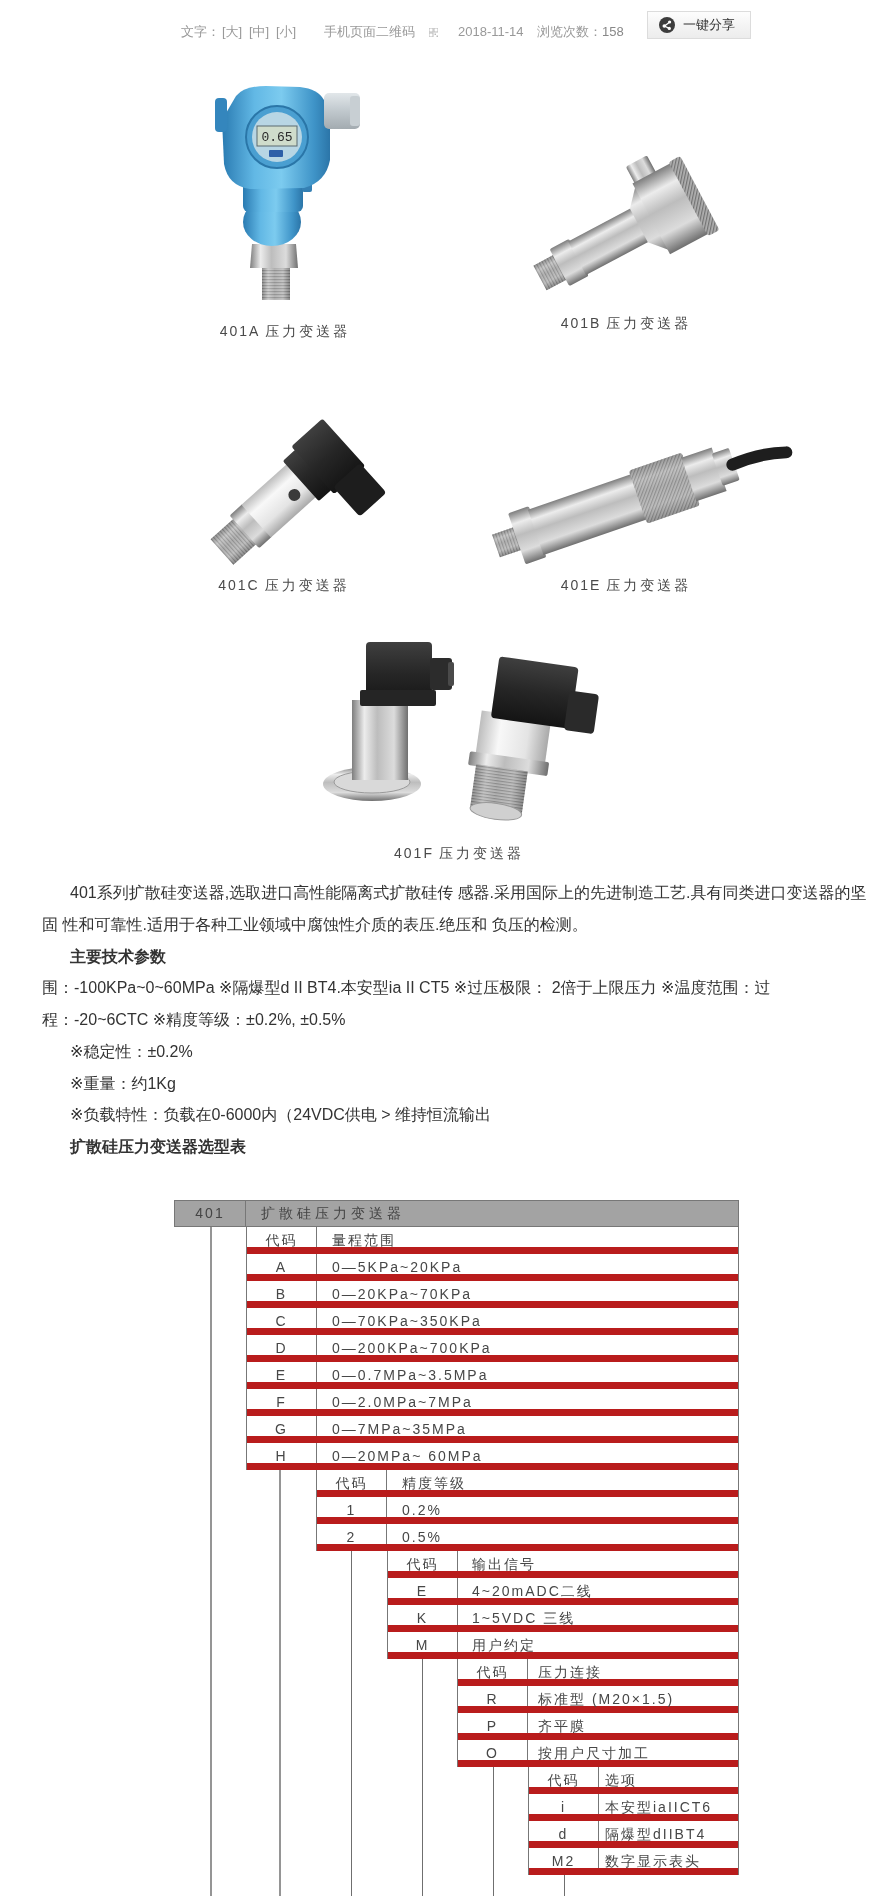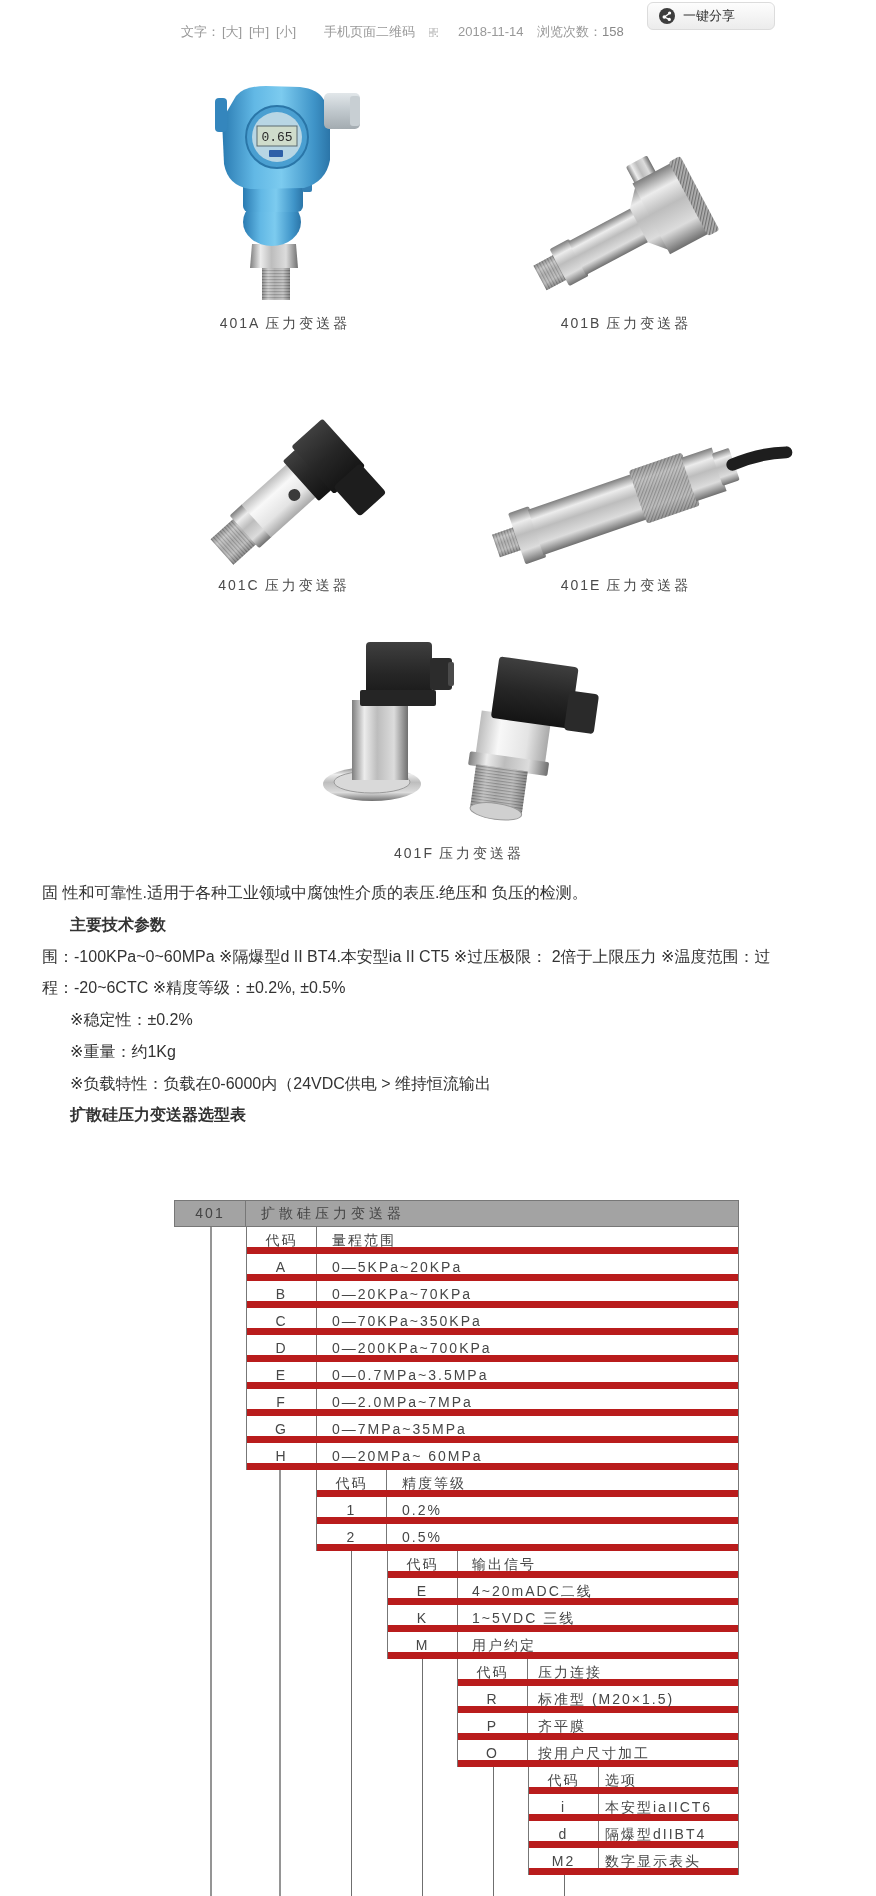--- a/index.html
+++ b/index.html
@@ -4,21 +4,21 @@
 <style>
   *{box-sizing:border-box;margin:0;padding:0}
   html,body{width:876px;height:1896px;background:#ffffff;overflow:hidden}
   body{position:relative;font-family:"Liberation Sans","DejaVu Sans",sans-serif;color:#333333}
 
   
   .meta{position:absolute;top:24px;height:16px;line-height:16px;font-size:13px;color:#999999;white-space:nowrap}
   .meta.link{cursor:pointer}
   .meta .count{color:#888888;font-weight:normal}
   .qr{position:absolute;left:429px;top:28px;width:9px;height:9px}
-  .share{position:absolute;left:647px;top:2px;width:128px;height:28px;border:1px solid #dcdcdc;border-radius:6px;
+  .share{position:absolute;left:647px;top:11px;width:104px;height:28px;border:1px solid #dcdcdc;border-radius:0;
          background:linear-gradient(#fdfdfd,#ececec);cursor:pointer}
   .share .ic{position:absolute;left:11px;top:5px;width:16px;height:16px}
   .share .lbl{position:absolute;left:35px;top:0;line-height:26px;font-size:13px;color:#333333;white-space:nowrap}
 
   
   .prod{position:absolute;overflow:visible}
   .cap{position:absolute;width:200px;height:20px;line-height:20px;text-align:center;font-size:14px;
        letter-spacing:3px;color:#4a4a4a;white-space:nowrap}
   .cap .m{margin-right:5px;letter-spacing:2px}
 
@@ -145,21 +145,21 @@
   <path d="M236 96 Q244 86 266 86 L300 87 Q318 89 324 100 L330 120 L330 160 Q326 182 304 188 L250 189 Q228 186 224 164 L222 120 Z" fill="url(#gBlueH)"></path>
   <rect x="215" y="98" width="12" height="34" rx="4" fill="#3486bd"></rect>
   <rect x="324" y="93" width="36" height="36" rx="5" fill="url(#gGland)"></rect>
   <rect x="350" y="96" width="10" height="30" rx="3" fill="#c8cfd3"></rect>
   <circle cx="277" cy="137" r="31" fill="#4a9fd1" stroke="#2a76a8" stroke-width="2"></circle>
   <circle cx="277" cy="137" r="25" fill="#b8d6e4"></circle>
   <rect x="257" y="126" width="40" height="20" fill="#cfdccb" stroke="#5a6a70" stroke-width="1"></rect>
   <text x="277" y="141" text-anchor="middle" font-size="13" fill="#2a2a2a" font-family="Liberation Mono, monospace">0.65</text>
   <rect x="269" y="150" width="14" height="7" rx="1" fill="#2d5fa8"></rect>
 </svg>
-<div class="cap" style="left:185px;top:313px"><span class="m">401A</span><span>压力变送器</span></div>
+<div class="cap" style="left:185px;top:321px"><span class="m">401A</span><span>压力变送器</span></div>
 
 <svg class="prod" style="left:520px;top:135px;width:210px;height:165px" viewBox="520 135 210 165">
   <g transform="translate(540 278) rotate(-28)">
     <rect x="0" y="-14" width="24" height="28" fill="url(#pThread)"></rect>
     <rect x="0" y="-14" width="24" height="28" fill="url(#gSteelV)" opacity="0.5"></rect>
     <rect x="22" y="-21" width="22" height="42" rx="2" fill="url(#gSteelV)"></rect>
     <rect x="42" y="-19" width="72" height="38" fill="url(#gSteelV)"></rect>
     <path d="M112 -19 L128 -37 L128 37 L112 19 Z" fill="url(#gSteelV)"></path>
     <rect x="128" y="-58" width="24" height="22" rx="2" fill="url(#gSteelH)"></rect>
     <rect x="126" y="-40" width="44" height="80" fill="url(#gSteelV)"></rect>
@@ -211,20 +211,21 @@
     <rect x="480" y="770" width="52" height="44" fill="url(#pThreadH)"></rect>
     <rect x="480" y="770" width="52" height="44" fill="url(#gSteelH)" opacity="0.45"></rect>
     <ellipse cx="506" cy="814" rx="26" ry="8" fill="#d0d0d0" stroke="#999999"></ellipse>
     <rect x="488" y="660" width="80" height="62" rx="4" fill="url(#gBlackV)"></rect>
     <rect x="562" y="684" width="30" height="40" rx="4" fill="#2a2a2a"></rect>
   </g>
 </svg>
 <div class="cap" style="left:359px;top:843px"><span class="m">401F</span><span>压力变送器</span></div>
 
 <div class="desc">
+  <div class="ln ind">401系列扩散硅变送器,选取进口高性能隔离式扩散硅传 感器.采用国际上的先进制造工艺.具有同类进口变送器的坚</div>
   <div class="ln">固 性和可靠性.适用于各种工业领域中腐蚀性介质的表压.绝压和 负压的检测。</div>
   <div class="ln ind b">主要技术参数</div>
   <div class="ln">围：-100KPa~0~60MPa ※隔爆型d II BT4.本安型ia II CT5 ※过压极限： 2倍于上限压力 ※温度范围：过</div>
   <div class="ln">程：-20~6CTC ※精度等级：±0.2%, ±0.5%</div>
   <div class="ln ind">※稳定性：±0.2%</div>
   <div class="ln ind">※重量：约1Kg</div>
   <div class="ln ind">※负载特性：负载在0-6000内（24VDC供电 &gt; 维持恒流输出</div>
   <div class="ln ind b">扩散硅压力变送器选型表</div>
 </div>
 

